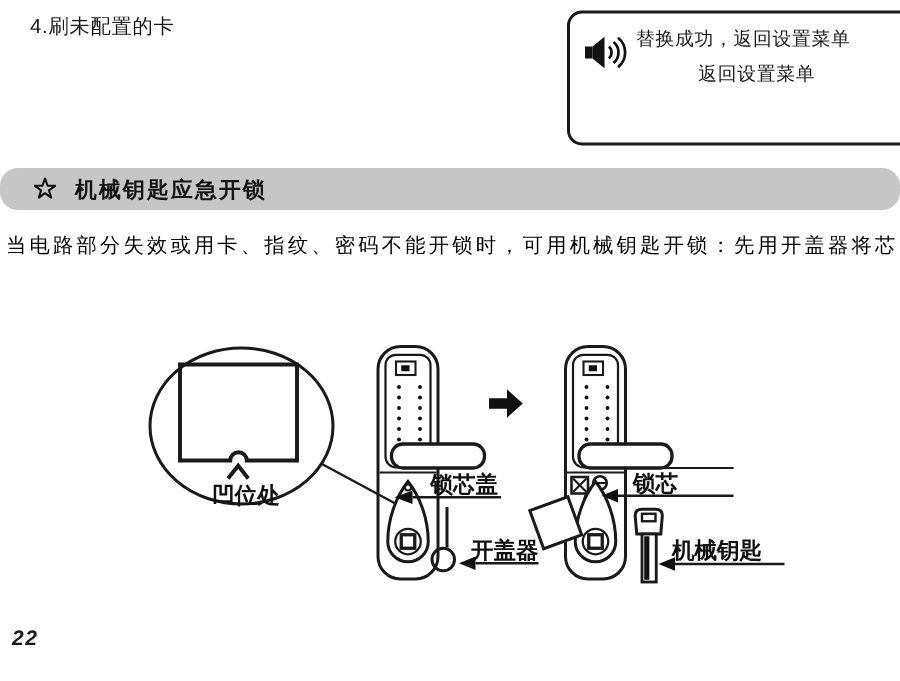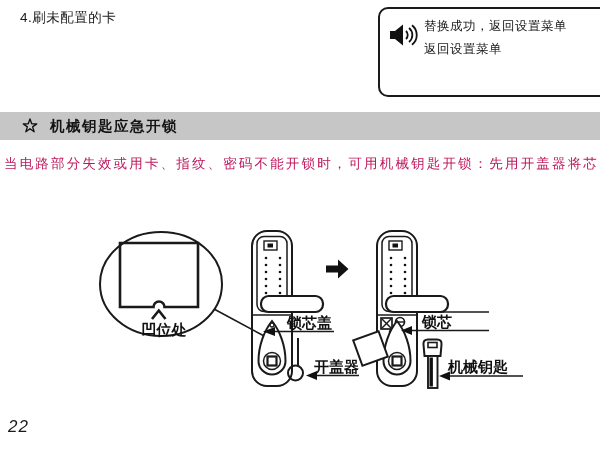--- a/index.html
+++ b/index.html
@@ -10,33 +10,33 @@
   .abs{position:absolute;}
   
   .doc-heading{left:8px;top:9px;font-size:13.5px;font-weight:normal;letter-spacing:.5px;margin-left:12px;}
   
   .voice-box{
     left:378px;top:7px;width:213px;height:74px;border:2px solid #1a1a1a;border-radius:10px;
     display:flex;align-items:flex-start;padding:7px 6px 5px 8px;box-sizing:content-box;background:#fff;
   }
   .voice-icon{flex:0 0 36px;padding-top:6px;}
   .voice-text{flex:1;font-size:12.5px;line-height:20px;letter-spacing:.5px;}
-  .voice-footer{display:flex;justify-content:space-between;margin-top:3px;padding-right:16px;}
+  .voice-footer{display:flex;justify-content:center;margin-top:3px;padding-right:16px;}
   
   .section-banner{
     left:0;top:112px;width:600px;height:28px;background:#c6c6c6;
-    display:flex;align-items:center;
+    display:flex;align-items:center;border-radius:12px;
   }
   .banner-star{margin-left:21px;display:flex;align-items:center;}
   .banner-title{margin-left:11px;font-size:14.5px;letter-spacing:1.5px;color:#141414;font-weight:600;}
   
-  .body-paragraph{left:4px;top:150px;width:593px;font-size:13.5px;letter-spacing:.2px;color:#be185d;}
+  .body-paragraph{left:4px;top:150px;width:593px;font-size:13.5px;letter-spacing:.2px;color:#000000;}
   .body-paragraph .pline{height:27px;line-height:27px;text-align:justify;text-align-last:justify;white-space:nowrap;}
   
-  .page-number{left:8px;top:417px;font-size:17px;font-weight:normal;font-style:italic;letter-spacing:1px;}
+  .page-number{left:8px;top:417px;font-size:14px;font-weight:bold;font-style:italic;letter-spacing:1px;}
   svg text{font-family:"Liberation Sans","DejaVu Sans",sans-serif;}
 </style>
 </head>
 <body>
 
 <div class="abs doc-heading">4.刷未配置的卡</div>
 
 <div class="abs voice-box">
   <div class="voice-icon">
     <svg width="30" height="26" viewBox="0 0 30 26">

